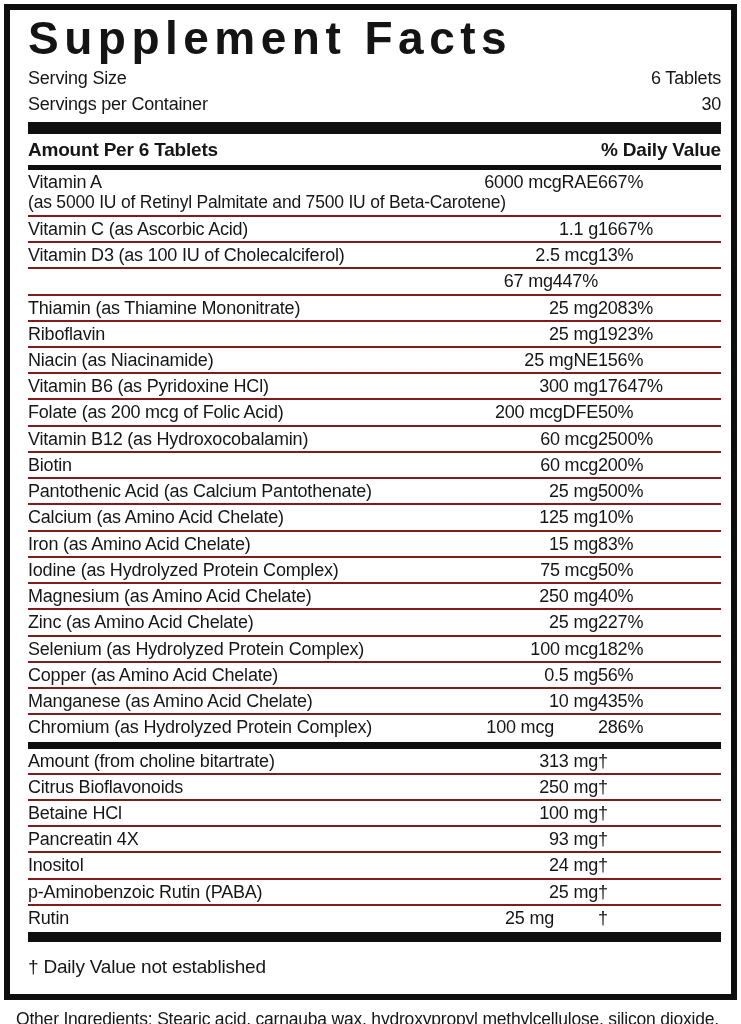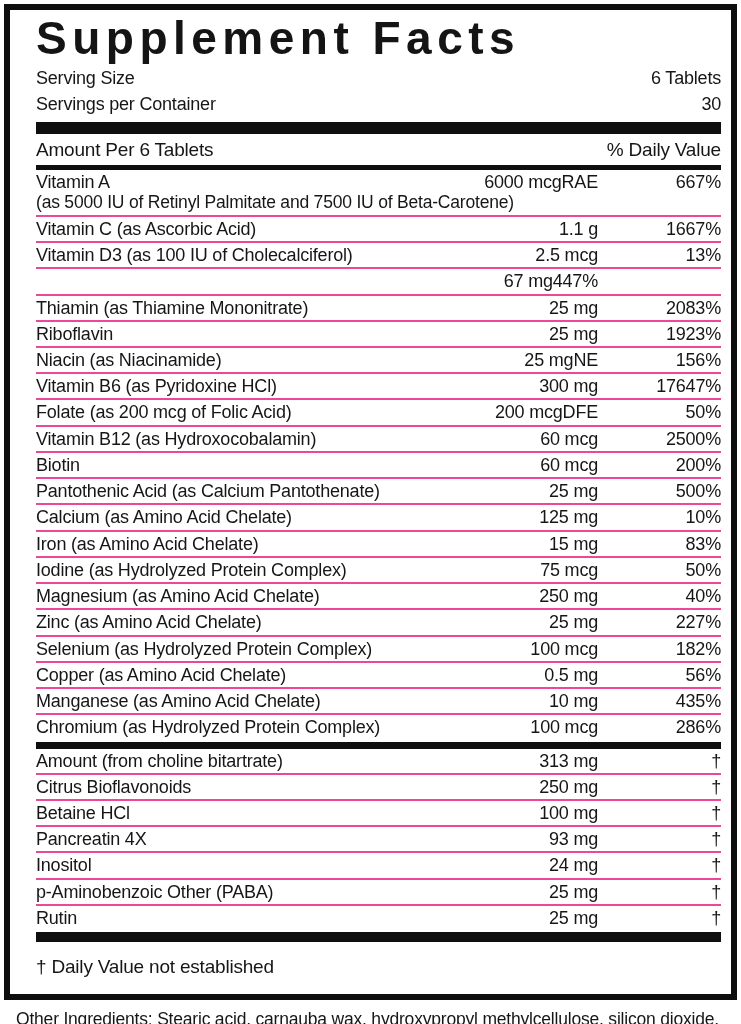--- a/index.html
+++ b/index.html
@@ -6,21 +6,21 @@
   html, body { width: 741px; height: 1024px; overflow: hidden; }
   body {
     background: #ffffff;
     color: #161616;
     font-family: "Liberation Sans", sans-serif;
     letter-spacing: -0.2px;
   }
   .label-box {
     margin: 4px 4px 0 4px;
     border: 6px solid #0e0e0e;
-    padding: 1px 10px 6px 26px;
+    padding: 1px 10px 6px 18px;
     background: #ffffff;
   }
   .title {
     font-size: 46px;
     font-weight: bold;
     letter-spacing: 5.5px;
     white-space: nowrap;
     line-height: 1.12;
     padding-top: 2px;
     color: #141414;
@@ -32,35 +32,35 @@
     line-height: 1.45;
   }
   .bar { background: #0f0f0f; width: 100%; }
   .bar-thick   { height: 12px; margin-top: 5px; }
   .bar-medium  { height: 5px; }
   .bar-section { height: 7px; margin-top: 2px; }
   .bar-bottom  { height: 10px; margin-top: 2px; }
   .cols-header {
     display: flex;
     justify-content: space-between;
-    font-weight: normal;
+    font-weight: bold;
     font-size: 19px;
     padding: 5px 0 4px 0;
   }
   .rows .nrow {
     display: grid;
     grid-template-columns: 1fr auto 123px;
     font-size: 18px;
     line-height: 1.18;
     padding: 2px 0 1px 0;
-    border-bottom: 2px solid #ec4899;
-  }
-  .rows .nrow:last-child { border-bottom: none; }
+    border-bottom: 2px solid #7f1d1d;
+  }
+  .rows .nrow:last-child { border-bottom: none; gap: 44px; }
   .nrow .amount { text-align: right; white-space: nowrap; }
-  .nrow .dv     { text-align: right; white-space: nowrap; }
+  .nrow .dv     { text-align: left; white-space: nowrap; }
   .nrow .note {
     grid-column: 1 / -1;
     font-size: 17.5px;
     line-height: 1.08;
     padding-bottom: 2px;
   }
   .footnote {
     font-size: 19px;
     padding: 8px 0 10px 0;
     margin-top: 6px;
@@ -225,21 +225,21 @@
         <span class="name">Pancreatin 4X</span>
         <span class="amount">93 mg</span>
         <span class="dv">†</span>
       </div>
       <div class="nrow">
         <span class="name">Inositol</span>
         <span class="amount">24 mg</span>
         <span class="dv">†</span>
       </div>
       <div class="nrow">
-        <span class="name">p-Aminobenzoic Other (PABA)</span>
+        <span class="name">p-Aminobenzoic Rutin (PABA)</span>
         <span class="amount">25 mg</span>
         <span class="dv">†</span>
       </div>
       <div class="nrow">
         <span class="name">Rutin</span>
         <span class="amount">25 mg</span>
         <span class="dv">†</span>
       </div>
     </div>
 

